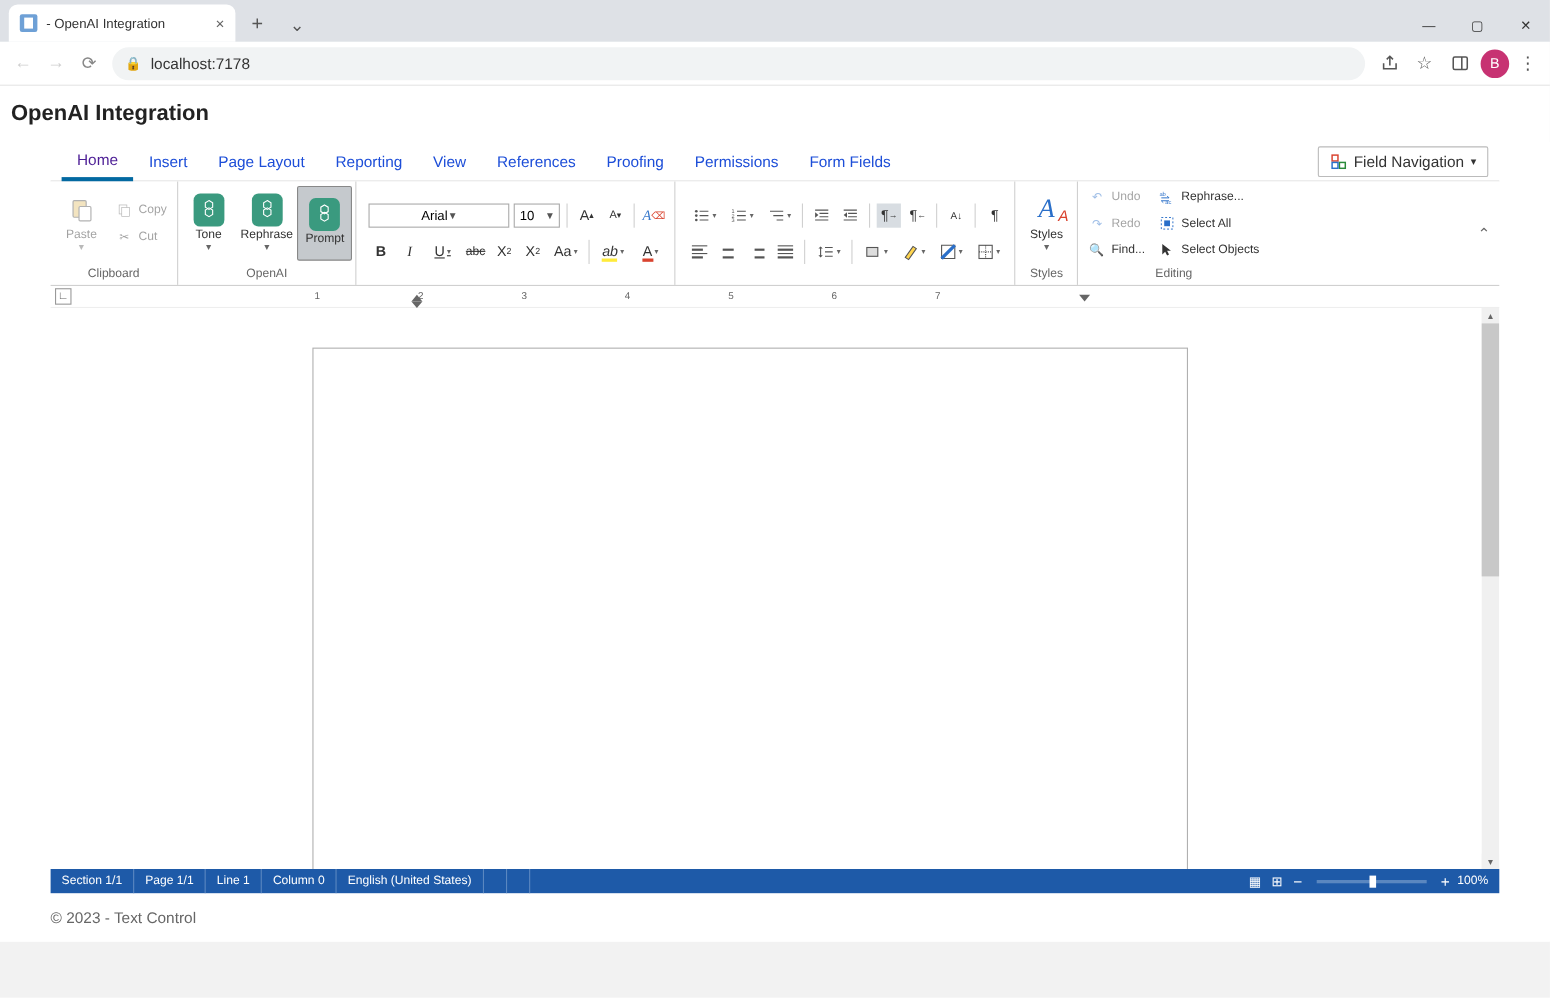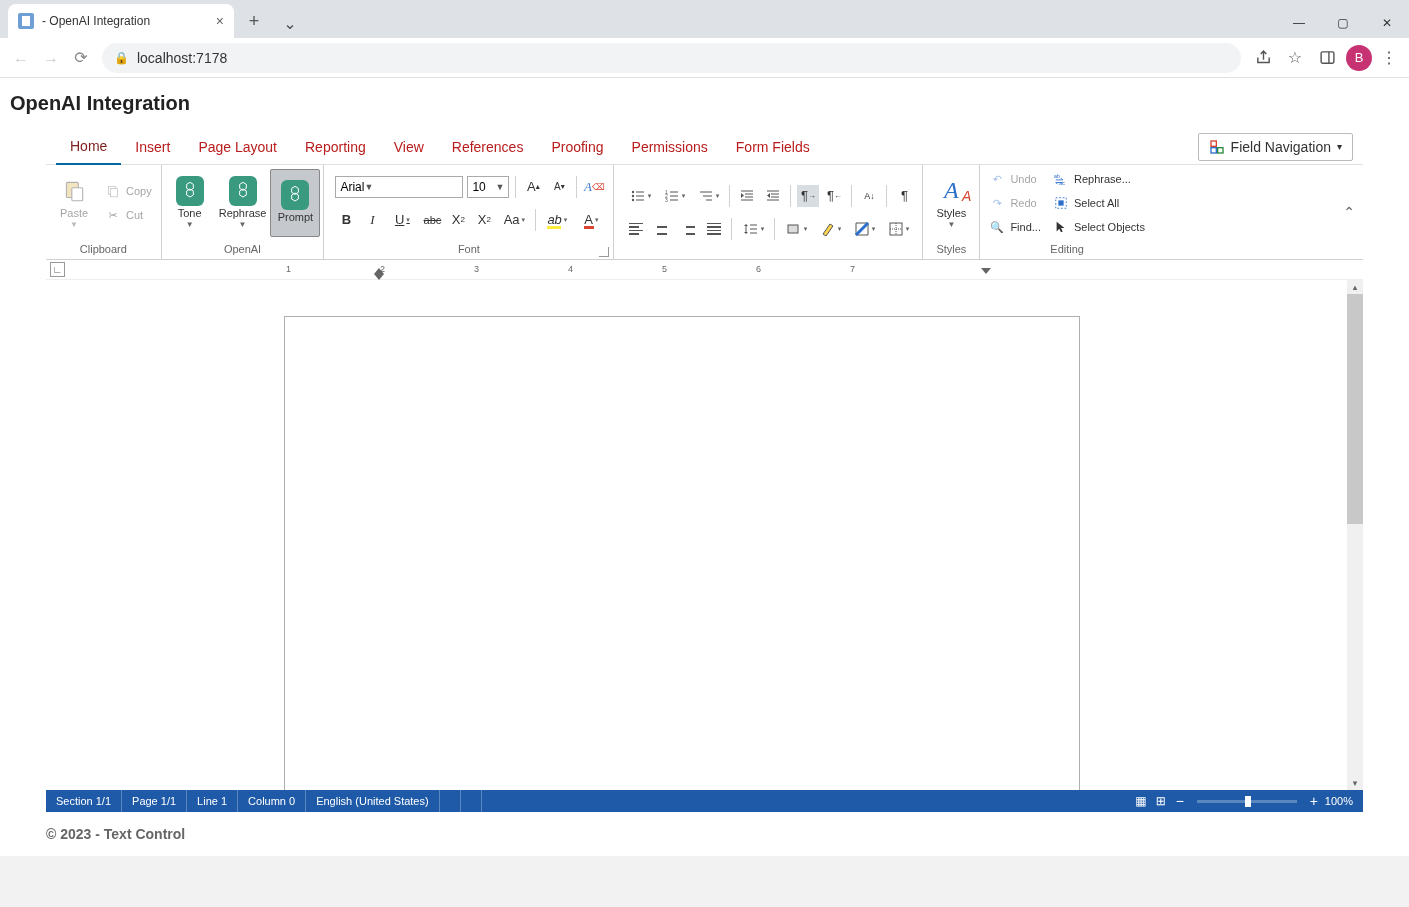--- a/index.html
+++ b/index.html
@@ -1,20 +1,20 @@
 <!DOCTYPE html>
 <html><head>
 <meta charset="utf-8">
 <style>
 * { margin:0; padding:0; box-sizing:border-box; font-family:"Segoe UI",Arial,sans-serif; }
 body { background:#f2f2f2; width:1409px; height:907px; overflow:hidden; position:relative; }
 
 
 .browser-titlebar { height:38px; background:#dee1e6; display:flex; align-items:flex-end; padding-left:8px; }
-.tab { background:#fff; height:34px; width:226px; border-radius:8px 8px 0 0; display:flex; align-items:center; padding:0 10px; font-size:12px; color:#333; margin-top:4px; }
+.tab { background:#fff; height:34px; width:206px; border-radius:8px 8px 0 0; display:flex; align-items:center; padding:0 10px; font-size:12px; color:#333; margin-top:4px; }
 .tab .favicon { width:16px; height:16px; background:#6ea0d6; border-radius:2px; margin-right:8px; display:flex; align-items:center; justify-content:center; }
 .tab .favicon::after{ content:""; width:8px; height:10px; background:#fff; display:block; }
 .tab .close { margin-left:auto; color:#666; font-size:14px; }
 .tab-plus { width:28px; height:28px; display:flex; align-items:center; justify-content:center; color:#555; font-size:18px; margin-left:6px; margin-bottom:3px; }
 .win-controls { margin-left:auto; display:flex; }
 .win-controls div { width:44px; height:30px; display:flex; align-items:center; justify-content:center; color:#333; font-size:12px; }
 .chevdown { width:44px; height:30px; display:flex; align-items:center; justify-content:center; color:#555; }
 
 .browser-toolbar { height:40px; background:#fff; display:flex; align-items:center; padding:0 6px; border-bottom:1px solid #e0e0e0; }
 .nav-btn { width:30px; height:30px; display:flex; align-items:center; justify-content:center; color:#888; font-size:16px; }
@@ -25,22 +25,22 @@
 .avatar-b { width:26px; height:26px; border-radius:50%; background:#c73272; color:#fff; display:flex; align-items:center; justify-content:center; font-size:13px; font-weight:500; }
 .kebab { font-size:16px; color:#555; padding:0 6px; }
 
 
 .page-container { background:#fff; }
 .page-title { font-size:20px; font-weight:700; color:#222; padding:14px 10px; }
 
 
 .editor { position:relative; background:#fff; margin:0; }
 .ribbon-tabs { display:flex; align-items:center; padding:0 10px; height:36px; border-bottom:1px solid #e0e0e0; margin:0 46px; }
-.ribbon-tab { padding:0 14px; height:36px; display:flex; align-items:center; font-size:14px; color:#b91c1c; cursor:pointer; }
-.ribbon-tab.active { color:#7f1d1d; border-bottom:2px solid #0369a1; font-weight:500; }
+.ribbon-tab { padding:0 14px; height:36px; display:flex; align-items:center; font-size:14px; color:#1d4ed8; cursor:pointer; }
+.ribbon-tab.active { color:#4c1d95; border-bottom:4px solid #0369a1; font-weight:500; }
 .field-nav { margin-left:auto; border:1px solid #bbb; border-radius:2px; padding:5px 10px; display:flex; align-items:center; gap:6px; font-size:14px; color:#333; }
 .field-nav svg { width:16px; height:16px; }
 
 .ribbon-groups { display:flex; border-bottom:1px solid #d0d0d0; background:#fff; margin:0 46px; height:95px; position:relative; }
 .rgroup { border-right:1px solid #d0d0d0; display:flex; flex-direction:column; }
 .rgroup-body { flex:1; display:flex; align-items:center; padding:3px 3px; }
 .rgroup-label { text-align:center; font-size:11px; color:#666; padding:2px 0 4px; position:relative; }
 .dlg-launch { position:absolute; right:4px; bottom:2px; width:10px; height:10px; border:1px solid #999; border-top:none; border-left:none; }
 
 .big-btn { display:flex; flex-direction:column; align-items:center; justify-content:center; padding:2px 4px; min-width:50px; height:68px; font-size:11px; color:#333; text-align:center; line-height:1.2; cursor:pointer; }
@@ -52,21 +52,21 @@
 .small-btn { display:flex; align-items:center; gap:5px; font-size:11px; color:#333; padding:2px 4px; height:22px; cursor:pointer; }
 .small-btn.disabled { opacity:0.45; }
 .small-btn .sic { width:16px; height:16px; display:flex; align-items:center; justify-content:center; }
 
 .openai-ic { width:30px; height:30px; border-radius:6px; background:#3a9a7f; display:flex; align-items:center; justify-content:center; }
 .openai-ic svg { width:20px; height:20px; }
 .big-btn.pressed { background:#c5c9cd; border:1px solid #888; border-radius:2px; }
 
 .font-row { display:flex; align-items:center; gap:4px; height:30px; padding-left:4px;}
 .font-col { display:flex; flex-direction:column; gap:3px; padding:2px 4px; }
-.font-name { width:128px; height:22px; border:1px solid #aaa; font-size:12px; padding:0 4px; background:#fff; display:flex; align-items:center; justify-content:flex-start; }
+.font-name { width:128px; height:22px; border:1px solid #aaa; font-size:12px; padding:0 4px; background:#fff; display:flex; align-items:center; justify-content:center; }
 .font-size { width:42px; height:22px; border:1px solid #aaa; font-size:12px; padding:0 4px; background:#fff; display:flex; align-items:center; justify-content:space-between; }
 .sel-arrow { font-size:9px; color:#555; }
 .sep { width:1px; height:22px; background:#d0d0d0; margin:0 2px; }
 
 .mini { width:22px; height:22px; display:flex; align-items:center; justify-content:center; font-size:13px; color:#333; cursor:pointer; }
 .mini.split { width:30px; }
 .mini .da { font-size:7px; margin-left:2px; color:#666; }
 .mini svg { width:16px; height:16px; }
 .mini.b { font-weight:bold; }
 .mini.i { font-style:italic; font-family:Georgia,serif; }
@@ -97,21 +97,21 @@
 
 
 .status-bar { height:22px; background:#1e5aa8; color:#fff; display:flex; align-items:center; font-size:11px; margin:0 46px; }
 .status-cell { padding:0 10px; border-right:1px solid #5a87c0; height:100%; display:flex; align-items:center; }
 .status-right { margin-left:auto; display:flex; align-items:center; gap:4px; padding-right:10px; }
 .zoom-track { width:100px; height:3px; background:#5a87c0; position:relative; margin:0 6px; }
 .zoom-thumb { position:absolute; top:-4px; left:48px; width:6px; height:11px; background:#fff; }
 .view-ic { width:16px; height:16px; display:flex; align-items:center; justify-content:center; font-size:12px; }
 .zoom-btn { width:14px; display:flex; justify-content:center; font-size:14px; }
 
-.footer { padding:14px 46px; font-size:14px; color:#666; background:#fff;font-weight:bold; }
+.footer { padding:14px 46px; font-size:14px; color:#666; background:#fff; }
 
 
 .clipboard-svg{ width:26px; height:26px; }
 .align-lines { width:14px; height:12px; display:flex; flex-direction:column; justify-content:space-between;}
 .align-lines span { height:1.5px; background:#555; display:block;}
 </style>
 </head>
 <body>
 
 <div class="browser-titlebar">
@@ -293,21 +293,20 @@
                   <span style="position:relative"><span style="font-style:italic">ab</span><span style="position:absolute;left:0;bottom:-2px;width:14px;height:3px;background:#ffeb3b"></span></span>
                   <span class="da">▾</span>
                 </div>
               <div class="mini split">
                   <span style="position:relative"><span>A</span><span style="position:absolute;left:0;bottom:-2px;width:10px;height:3px;background:#d9432f"></span></span>
                   <span class="da">▾</span>
                 </div>
             </div>
           </div>
         </div>
-        <div class="rgroup-label"><span>Font</span><span class="dlg-launch"></span></div>
       </div>
 
       <div class="rgroup">
         <div class="rgroup-body">
           <div class="font-col">
             <div class="font-row">
               <div class="mini split">
                   <svg viewBox="0 0 16 16">
                     <circle cx="3" cy="4" r="1.2" fill="#555"></circle>
                     <line x1="6" y1="4" x2="14" y2="4" stroke="#555"></line>

